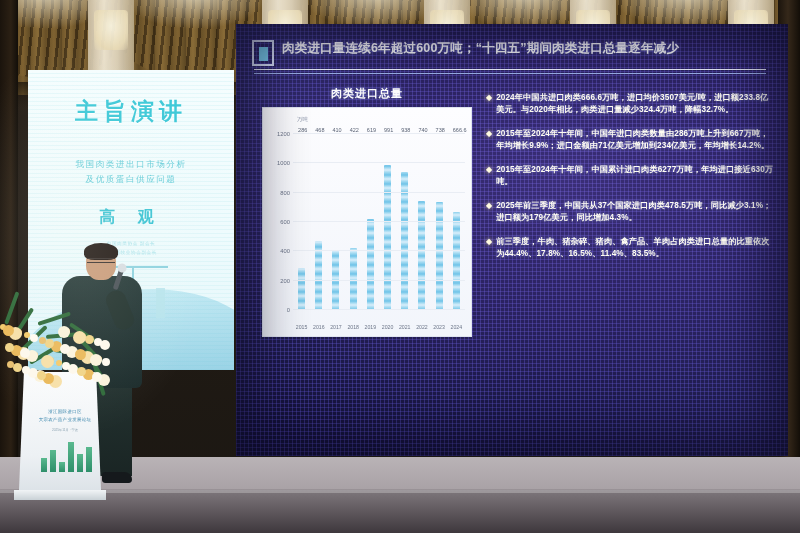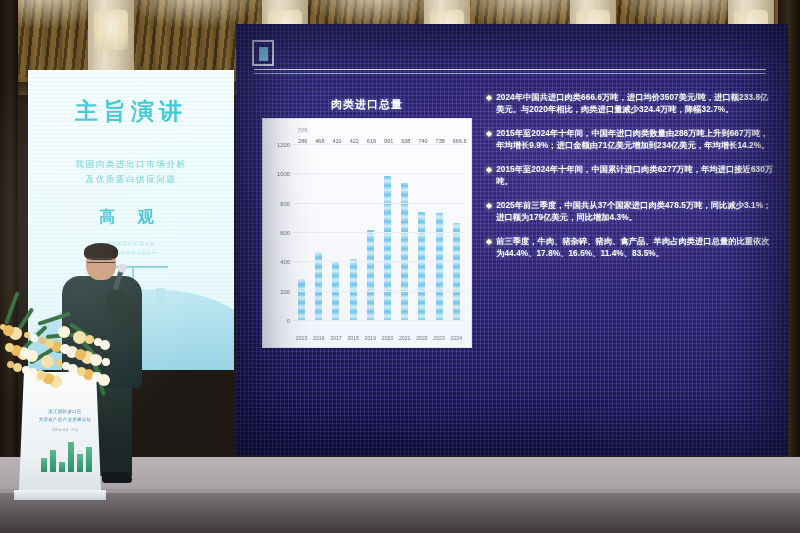--- a/index.html
+++ b/index.html
@@ -110,21 +110,21 @@
     position: absolute; left: 8px; top: 33px; width: 512px; height: 0;
     border-top: 1.6px solid #eef2ff;
   }
   .hdr-rule2 {
     position: absolute; left: 8px; top: 37px; width: 512px; height: 0;
     border-top: 1.1px solid #9fb3ee;
   }
 
   
   .chart-block {
-    position: absolute; left: 18px; top: 62px; width: 226px; height: 270px; margin-top: 11px;
+    position: absolute; left: 18px; top: 62px; width: 226px; height: 270px;
   }
   .chart-caption {
     text-align: center; font-size: 11px; font-weight: bold; color: #ffffff;
     letter-spacing: 1px; text-shadow: 0 0 4px rgba(160,180,255,.6);
     margin-bottom: 6px;
   }
   .chart-card {
     position: relative; width: 210px; height: 230px; margin: 0 auto;
     background: linear-gradient(180deg,#fdfdff,#f2f5fb);
     border: 1px solid #dfe4ef;
@@ -338,20 +338,21 @@
   </div>
 
   <div class="led-screen">
     <div class="led-grid"></div>
     <div class="led-sheen"></div>
 
     <div class="slide-header">
       <div class="hdr-mark">
           <i></i>
         </div>
+      <div class="hdr-title">肉类进口量连续6年超过600万吨；“十四五”期间肉类进口总量逐年减少</div>
       <div class="hdr-rule"></div>
       <div class="hdr-rule2"></div>
     </div>
 
     <div class="chart-block">
       <div class="chart-caption">肉类进口总量</div>
       <div class="chart-card">
         <div class="unit-label">万吨</div>
         <div class="plot" id="plot">
           <div class="axis-x"></div>

